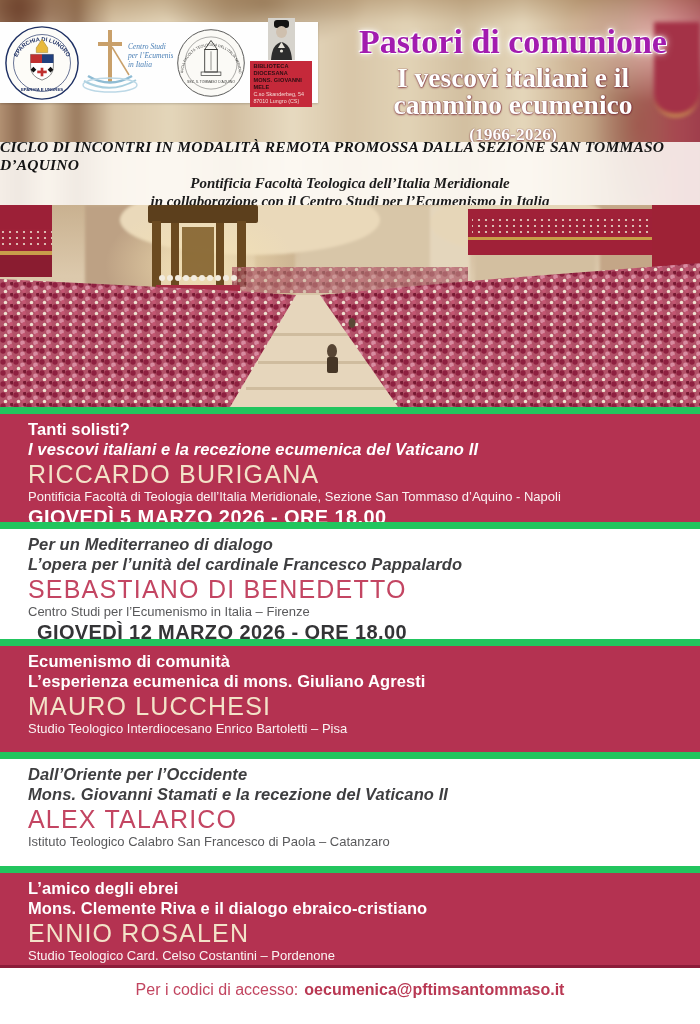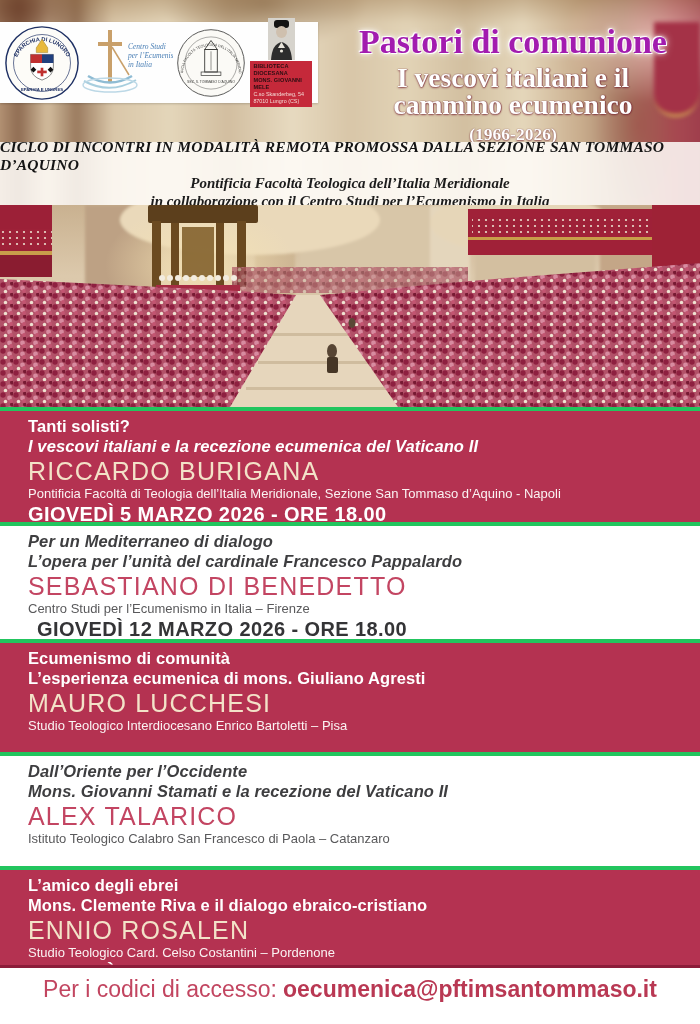--- a/index.html
+++ b/index.html
@@ -43,38 +43,38 @@
           display:flex;flex-direction:column;justify-content:center;align-items:center;gap:1px;
           font-family:"Liberation Serif",serif;font-style:italic;font-weight:700;}
   .banner-l1{font-size:15.5px;color:#141414;letter-spacing:.2px;}
   .banner-l2,.banner-l3{font-size:15px;color:#1c1c1c;}
 
   
   .photo{height:202px;}
   .photo svg{display:block;}
 
   
-  .ev{box-sizing:border-box;border-top:4px solid #22c55e;padding:6px 10px 0 28px;overflow:hidden;}
+  .ev{box-sizing:border-box;border-top:7px solid #22c55e;padding:6px 10px 0 28px;overflow:hidden;}
   .ev--red{background:#b43251;color:#ffffff;}
   .ev--white{background:#ffffff;color:#3e3e40;}
   .h115{height:115px}.h117{height:117px}.h113{height:113px}.h114{height:114px}.h112{height:99px}
   .l1,.l2{font-size:16.5px;font-weight:700;line-height:1.2;letter-spacing:.1px;}
   .it{font-style:italic;}
   .sp{font-size:25px;line-height:1.08;letter-spacing:1.2px;font-weight:400;margin-top:1px;}
   .ev--red .sp{color:#f3e2c8;}
   .ev--white .sp{color:#c34562;}
   .af{font-size:13px;line-height:1.2;margin-top:1px;}
   .ev--red .af{color:#fbf3f3;}
   .ev--white .af{color:#59595b;}
   .dt{font-size:20px;font-weight:700;letter-spacing:.4px;margin-top:2px;}
   .ev--white .dt{color:#343436;margin-left:9px;}
 
   
   .ftr{box-sizing:border-box;height:46px;background:#fff;border-top:3px solid #8c1d3a;
-       display:flex;align-items:center;justify-content:center;gap:6px;font-size:23px;}
+       display:flex;align-items:center;justify-content:center;gap:6px;font-size:16px;}
   .ftr-label{color:#c24560;}
   .ftr-email{color:#b93853;font-weight:700;}
 </style>
 </head>
 <body>
 
 <div class="poster">
 
   <header class="hdr">
     <div class="hdr-bg"></div>

